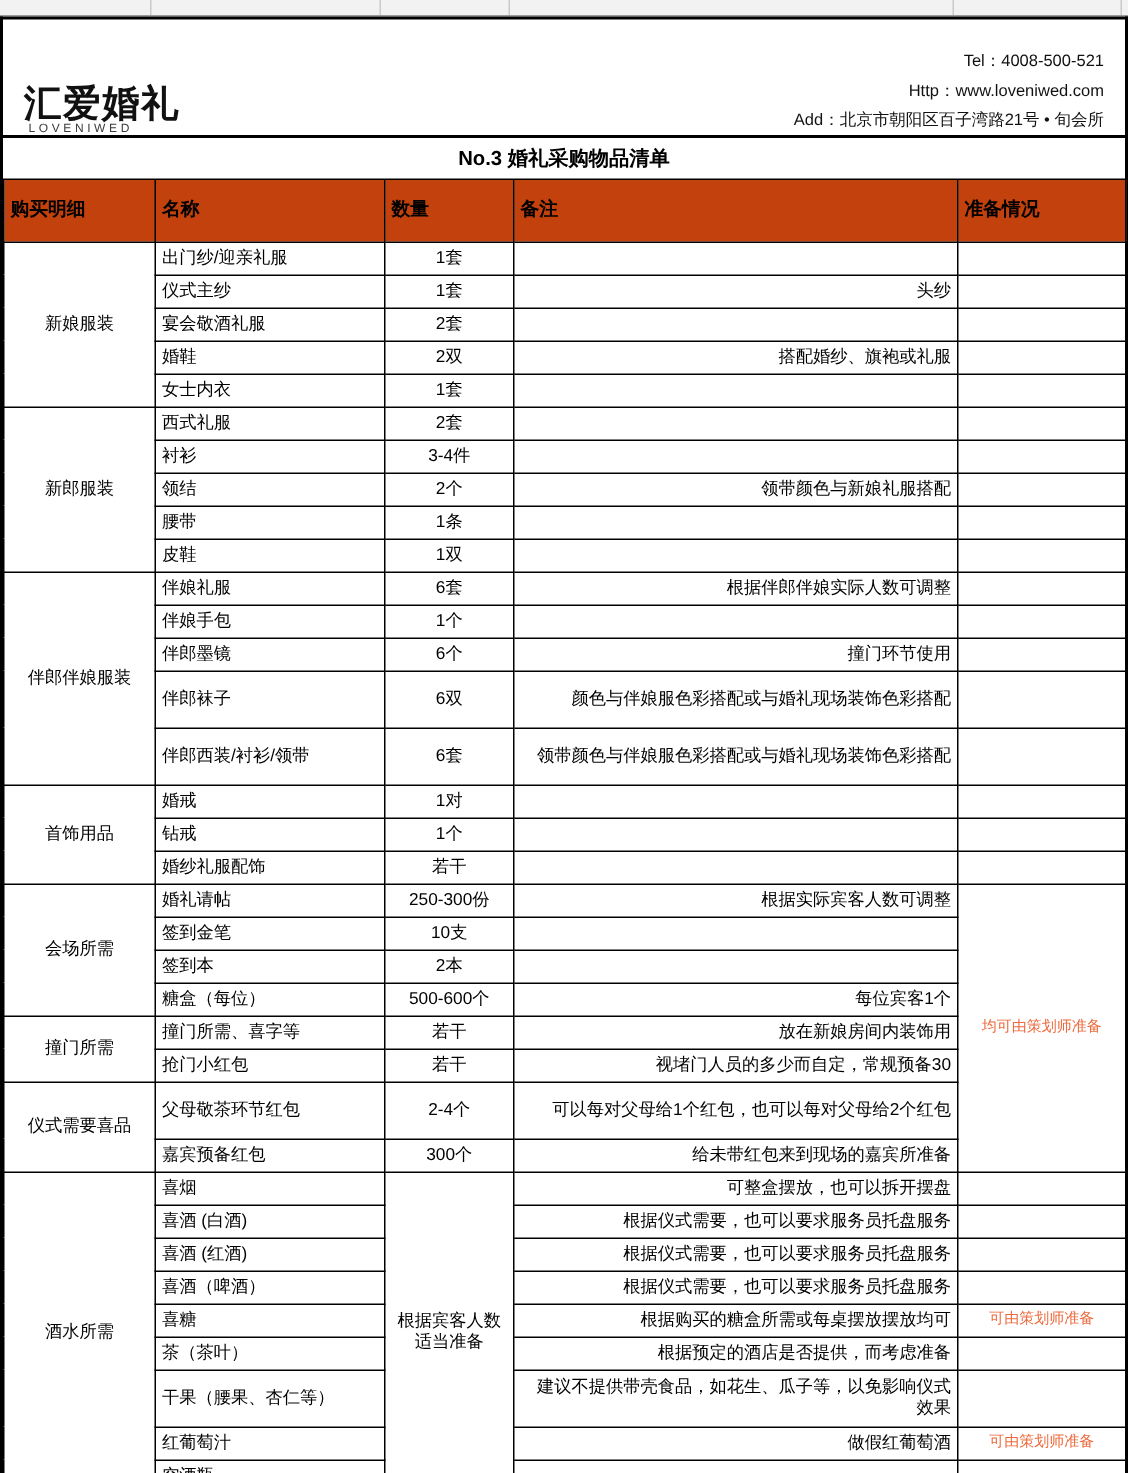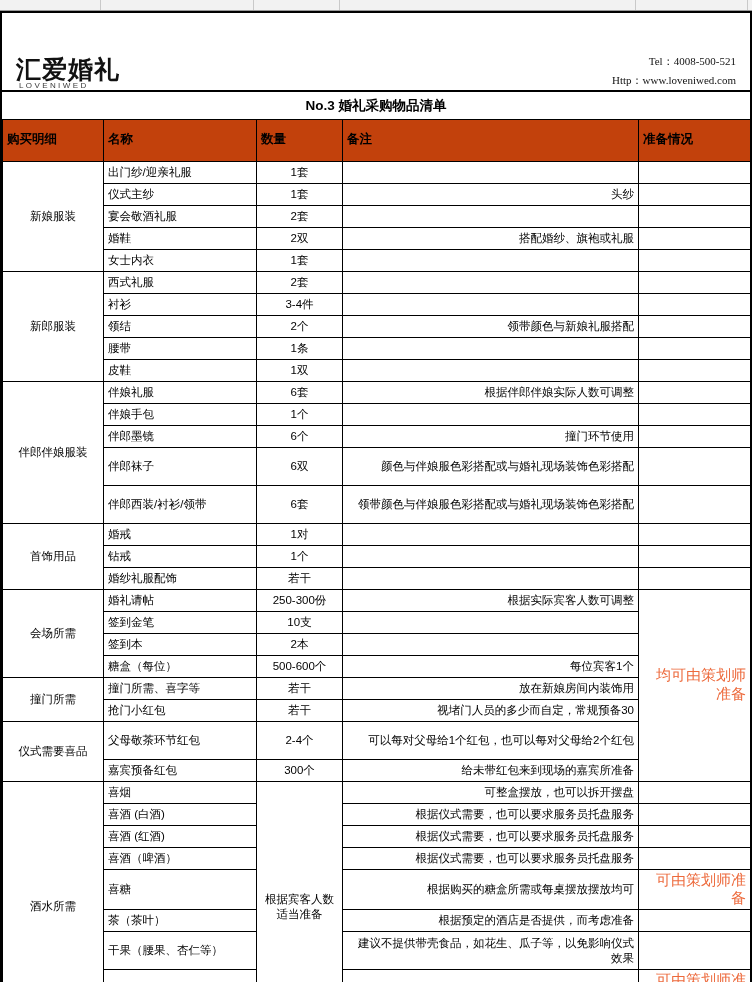--- a/index.html
+++ b/index.html
@@ -60,21 +60,20 @@
     letter-spacing: 2.4px;
     color: #3b3b3b;
     margin-top: 0;
     padding-left: 3px;
   }
   .contact-block {
     text-align: right;
     font-size: 11px;
     line-height: 1.75;
     color: #111;
-    font-family: Liberation Serif, serif;
   }
 
   
   .doc-title {
     height: 28px;
     line-height: 28px;
     text-align: center;
     font-size: 13.5px;
     font-weight: 700;
     border-bottom: 1.5px solid #000;
@@ -122,22 +121,22 @@
     padding-left: 6px;
   }
   td.qty {
     text-align: center;
   }
   td.note {
     text-align: right;
     padding-left: 5px;
   }
   td.state {
-    text-align: right;
-    font-size: 15px;
+    text-align: center;
+    font-size: 10px;
   }
   td.state.accent {
     color: #ed6a3c;
   }
   tr.r { height: 22px; }
   tr.r-tall { height: 38px; }
 
   
   tr.sect-start > td, tr.sect-start > th { border-top: 1.5px solid #000; }
 </style>
@@ -155,20 +154,21 @@
 <div class="sheet">
 
   <div class="letterhead">
     <div class="logo-block">
       <div class="logo-cn">汇爱婚礼</div>
       <div class="logo-en">LOVENIWED</div>
     </div>
     <div class="contact-block">
       <div>Tel：4008-500-521</div>
       <div>Http：www.loveniwed.com</div>
+      <div>Add：北京市朝阳区百子湾路21号 • 旬会所</div>
     </div>
   </div>
 
   <div class="doc-title">No.3 婚礼采购物品清单</div>
 
   <table class="items">
     <colgroup>
       <col class="c-cat">
         <col class="c-name">
         <col class="c-qty">

